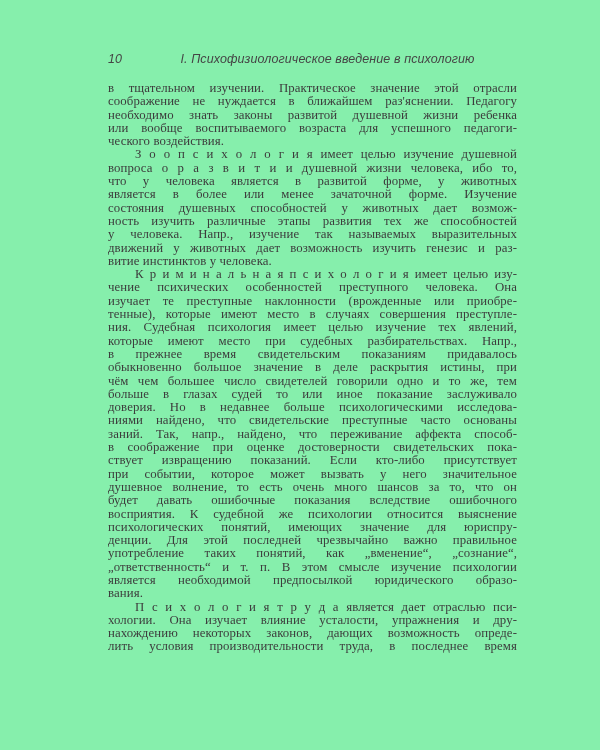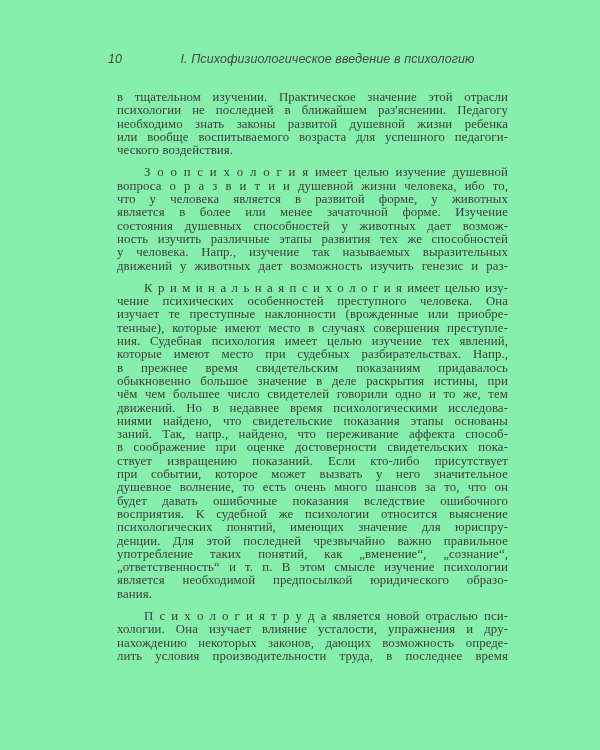--- a/index.html
+++ b/index.html
@@ -43,21 +43,21 @@
   .body-text {
     position: absolute;
     left: 108px;
     top: 82px;
     width: 409px;
     font-size: 12.8px;
     line-height: 13.3px;
     letter-spacing: 0.1px;
   }
   .paragraph {
-    margin: 9px;
+    margin: 0;
     padding: 0;
   }
   .line {
     text-align: justify;
     text-align-last: justify;
     white-space: normal;
   }
   .line.indent {
     padding-left: 27px;
   }
@@ -70,61 +70,63 @@
 <body>
 
 <div class="page">
   <div class="running-head">
     <span class="page-number">10</span>
     <span class="running-title">I. Психофизиологическое введение в психологию</span>
   </div>
   <div class="body-text">
       <div class="paragraph">
         <div class="line">в тщательном изучении. Практическое значение этой отрасли</div>
-        <div class="line">психологии не последней в ближайшем раз'яснении. Педагогу</div>
+        <div class="line">соображение не нуждается в ближайшем раз'яснении. Педагогу</div>
         <div class="line">необходимо знать законы развитой душевной жизни ребенка</div>
         <div class="line">или вообще воспитываемого возраста для успешного педагоги-</div>
         <div class="line last">ческого воздействия.</div>
       </div>
       <div class="paragraph">
         <div class="line indent">З о о п с и х о л о г и я  имеет  целью  изучение  душевной</div>
         <div class="line">вопроса о  р а з в и т и и  душевной жизни человека, ибо то,</div>
         <div class="line">что у человека является в развитой форме, у животных</div>
         <div class="line">является в более или менее зачаточной форме. Изучение</div>
         <div class="line">состояния душевных способностей у животных дает возмож-</div>
         <div class="line">ность изучить различные этапы развития тех же способностей</div>
         <div class="line">у человека. Напр., изучение так называемых выразительных</div>
         <div class="line">движений у животных дает возможность изучить генезис и раз-</div>
+        <div class="line last">витие инстинктов у человека.</div>
       </div>
       <div class="paragraph">
         <div class="line indent">К р и м и н а л ь н а я  п с и х о л о г и я  имеет целью изу-</div>
         <div class="line">чение психических особенностей преступного человека. Она</div>
         <div class="line">изучает те преступные наклонности (врожденные или приобре-</div>
         <div class="line">тенные), которые имеют место в случаях совершения преступле-</div>
         <div class="line">ния. Судебная психология имеет целью изучение тех явлений,</div>
         <div class="line">которые имеют место при судебных разбирательствах. Напр.,</div>
         <div class="line">в прежнее время свидетельским показаниям придавалось</div>
         <div class="line">обыкновенно большое значение в деле раскрытия истины, при</div>
         <div class="line">чём чем большее число свидетелей говорили одно и то же, тем</div>
-        <div class="line">движений. Но в недавнее время психологическими исследова-</div>
-        <div class="line">ниями найдено, что свидетельские показания этапы основаны</div>
+        <div class="line">больше в глазах судей то или иное показание заслуживало</div>
+        <div class="line">доверия. Но в недавнее больше психологическими исследова-</div>
+        <div class="line">ниями найдено, что свидетельские преступные часто основаны</div>
         <div class="line">заний. Так, напр., найдено, что переживание аффекта способ-</div>
         <div class="line">в соображение при оценке достоверности свидетельских пока-</div>
         <div class="line">ствует извращению показаний.  Если кто-либо присутствует</div>
         <div class="line">при событии, которое может вызвать у него значительное</div>
         <div class="line">душевное волнение, то есть очень много шансов за то, что он</div>
         <div class="line">будет давать ошибочные показания вследствие ошибочного</div>
         <div class="line">восприятия. К судебной же психологии относится выяснение</div>
         <div class="line">психологических понятий, имеющих значение для юриспру-</div>
         <div class="line">денции. Для этой последней чрезвычайно важно правильное</div>
         <div class="line">употребление таких понятий, как „вменение“, „сознание“,</div>
         <div class="line">„ответственность“ и т. п. В этом смысле изучение психологии</div>
         <div class="line">является необходимой предпосылкой юридического образо-</div>
         <div class="line last">вания.</div>
       </div>
       <div class="paragraph">
-        <div class="line indent">П с и х о л о г и я  т р у д а  является новой отраслью пси-</div>
+        <div class="line indent">П с и х о л о г и я  т р у д а  является дает отраслью пси-</div>
         <div class="line">хологии. Она изучает влияние усталости, упражнения и дру-</div>
         <div class="line">нахождению некоторых законов, дающих возможность опреде-</div>
         <div class="line">лить условия производительности труда, в последнее время</div>
       </div>
     </div>
 </div>
 
 </body></html>

